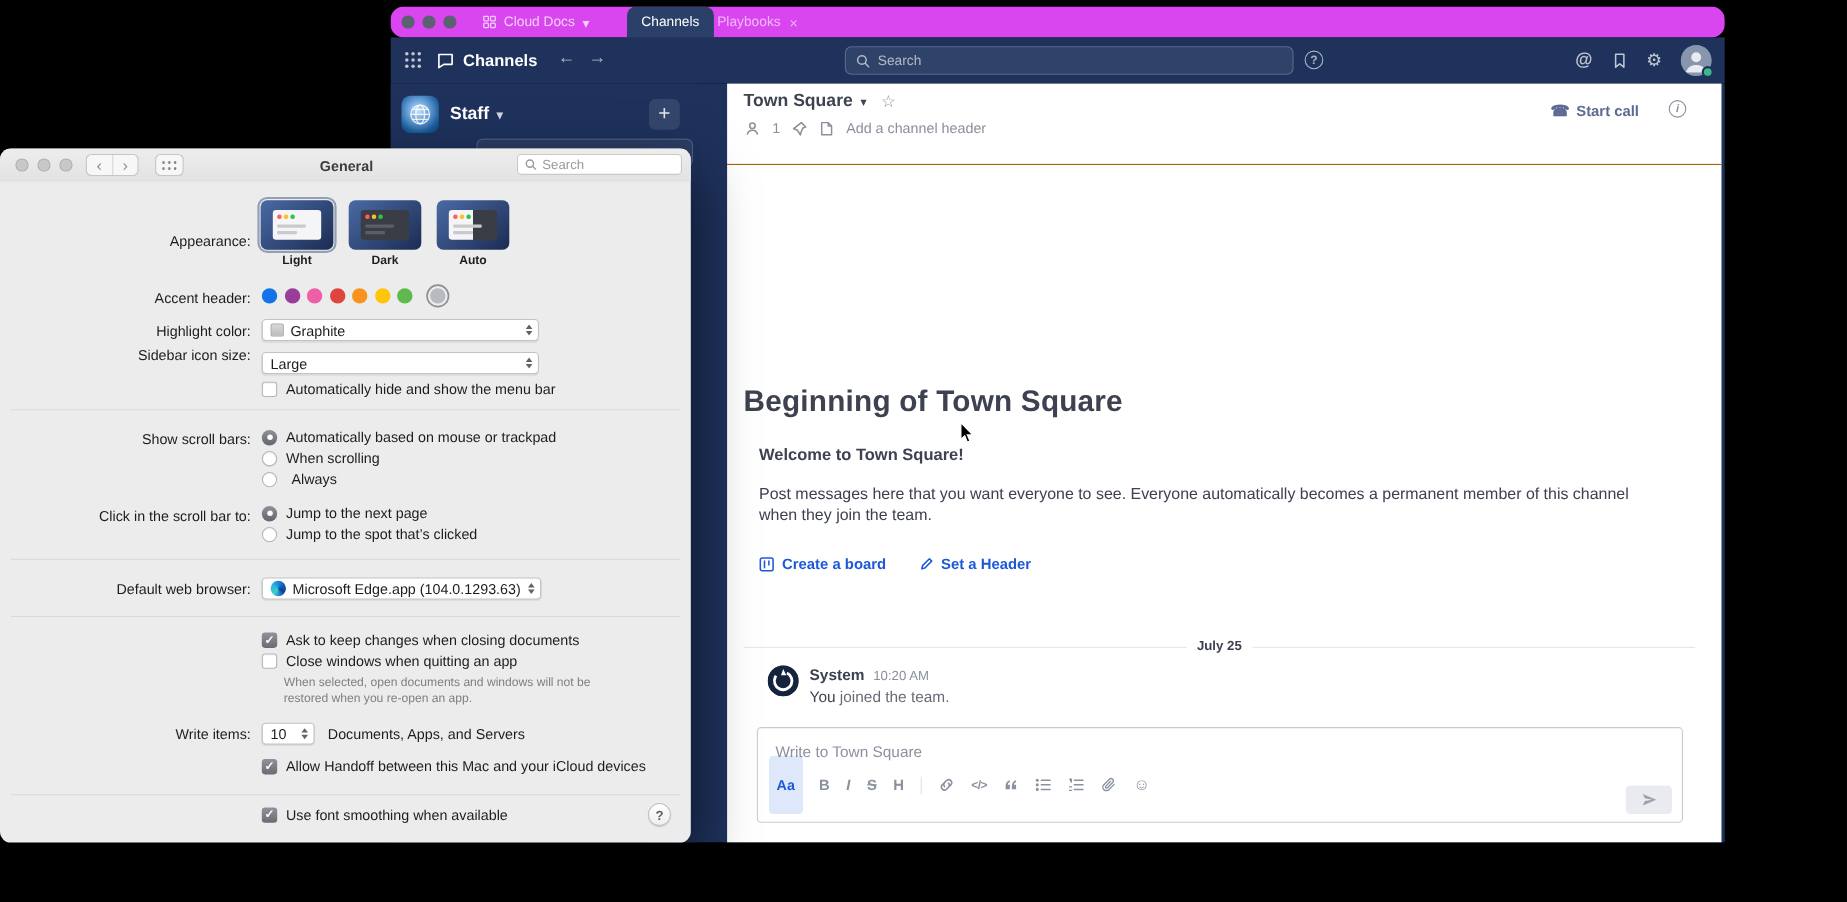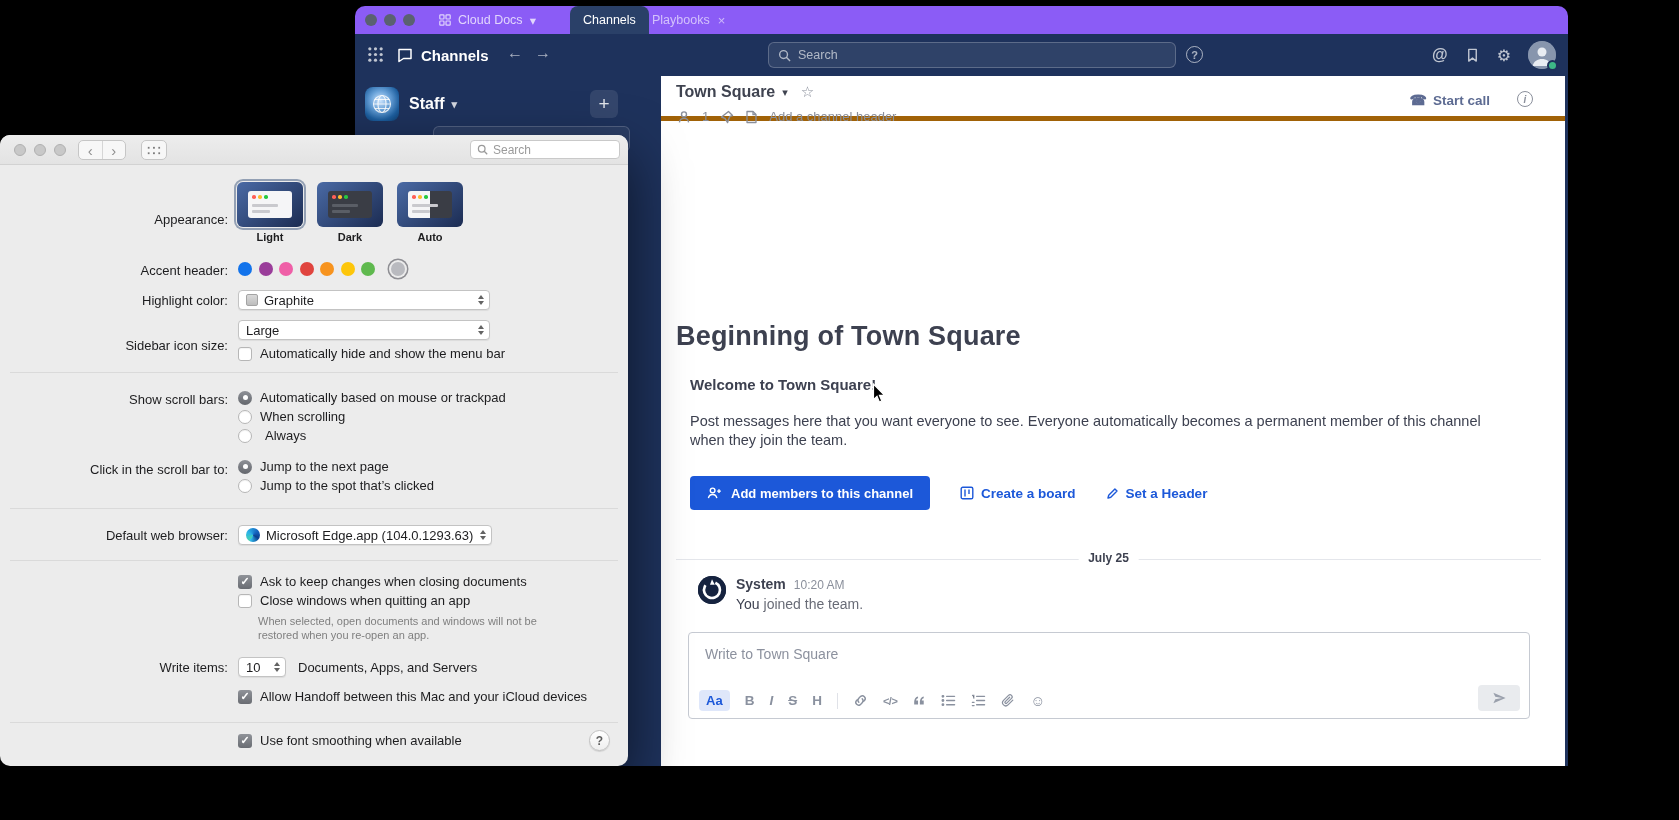--- a/index.html
+++ b/index.html
@@ -2,21 +2,21 @@
 <html><head>
 <meta charset="utf-8">
 <style>
   * { box-sizing:border-box; margin:0; padding:0; }
   html,body { width:1679px; height:820px; }
   body { background:#000; font-family:"Liberation Sans",sans-serif; position:relative; overflow:hidden; }
   svg { display:block; }
 
   
   .mm { position:absolute; left:355px; top:6px; width:1213px; height:760px; border-radius:10px 10px 0 0; overflow:hidden; box-shadow:0 18px 45px rgba(0,0,0,.55); }
-  .mm-tabbar { position:relative; height:28px; background:#8b5cf6; }
+  .mm-tabbar { position:relative; height:28px; background:#d946ef;border-radius:12px; }
   .mm-lights { position:absolute; left:10px; top:8px; display:flex; gap:7px; }
   .mm-light { width:12px; height:12px; border-radius:50%; background:#5a6170; }
   .mm-server { position:absolute; left:84px; top:0; height:28px; display:flex; align-items:center; gap:7px; color:rgba(255,255,255,.74); font-size:12.5px; }
   .mm-tab { position:absolute; top:0; height:28px; display:flex; align-items:center; gap:8px; padding:0 13px; font-size:12.5px; color:rgba(255,255,255,.62); }
   .mm-tab.active { background:#2a4068; border-radius:8px 8px 0 0; color:#fff; }
   .tab-close { font-size:13px; color:rgba(255,255,255,.56); }
 
   .mm-header { position:relative; height:42px; background:#1e325c; color:#fff; }
   .hdr-grid { position:absolute; left:12px; top:12px; color:rgba(255,255,255,.72); }
   .hdr-product { position:absolute; left:42px; top:0; height:42px; display:flex; align-items:center; gap:8px; font-size:15px; font-weight:700; }
@@ -33,21 +33,21 @@
   .mm-body { display:flex; height:690px; background:#1e325c;gap:28px; }
   .mm-sidebar { position:relative; flex:0 0 278px; background:#1e325c; color:#fff; }
   .team-row { position:absolute; left:10px; top:11px; display:flex; align-items:center; gap:10px; }
   .team-avatar { width:34px; height:34px; border-radius:8px; background:radial-gradient(circle at 45% 40%, #cfe6ff 0%, #6aa3da 35%, #1d5e9e 70%, #0e3a6b 100%); display:flex; align-items:center; justify-content:center; }
   .team-name { font-size:16px; font-weight:600; display:flex; align-items:center; gap:7px; }
   .team-chevron { font-size:11px; color:rgba(255,255,255,.8); }
   .sb-plus { position:absolute; right:15px; top:14px; width:28px; height:28px; border-radius:6px; background:rgba(255,255,255,.10); display:flex; align-items:center; justify-content:center; font-size:19px; color:rgba(255,255,255,.85); }
   .sb-findbox { position:absolute; left:78px; top:50px; width:197px; height:26px; border-radius:6px; border:1px solid rgba(255,255,255,.18); background:rgba(255,255,255,.06); }
 
   .mm-main { position:relative; flex:0 0 904px; background:#fff; }
-  .ch-head { position:relative; height:45px; border-bottom:5px solid #a16207; }
+  .ch-head { position:relative; height:74px; border-bottom:1px solid #a16207; }
   .ch-row1 { position:absolute; left:15px; top:7px; display:flex; align-items:center; gap:7px; color:#3f4350; }
   .ch-name { font-size:16px; font-weight:600; }
   .ch-chevron { font-size:11px; }
   .ch-star { font-size:15px; color:#8a8f9b; margin-left:6px; }
   .ch-row2 { position:absolute; left:16px; top:33px; display:flex; align-items:center; gap:11px; color:#8a8f9b; font-size:13px; }
   .start-call { position:absolute; right:75px; top:16px; display:flex; align-items:center; gap:6px; color:#5d6b92; font-size:13.5px; font-weight:600; }
   .start-call .ph { font-size:14px; }
   .ch-info { position:absolute; right:32px; top:15px; width:16px; height:16px; border:1.4px solid #8a8f9b; border-radius:50%; color:#8a8f9b; font-size:10px; font-weight:700; display:flex; align-items:center; justify-content:center; font-style:italic; }
 
   .ch-content { position:relative; height:631px; overflow:hidden; }
@@ -62,21 +62,21 @@
   .msg { position:absolute; left:37px; top:455px; display:flex; gap:10px; }
   .msg-avatar { width:28px; height:28px; border-radius:50%; background:#16233f; display:flex; align-items:center; justify-content:center; }
   .msg-head { display:flex; gap:8px; align-items:baseline; }
   .msg-author { font-size:14px; font-weight:700; color:#3d4150; }
   .msg-time { font-size:12px; color:#8a8f9b; }
   .msg-text { font-size:14px; color:#3d4150; margin-top:4px; }
   .msg-text .rest { color:rgba(61,65,80,.78); }
   .composer { position:absolute; left:27px; top:511px; width:842px; height:87px; border:1px solid #c6cad2; border-radius:4px; background:#fff; }
   .composer-ph { position:absolute; left:16px; top:13px; font-size:14px; color:#8c919e; }
   .composer-bar { position:absolute; left:10px; bottom:7px; display:flex; align-items:center; gap:15px; color:#8a919f; }
-  .aa-chip { background:rgba(28,88,217,.14); color:#1c58d9; font-size:13px; font-weight:600; padding:3px 7px; border-radius:4px; }
+  .aa-chip { background:rgba(28,88,217,.14); color:#1c58d9; font-size:13px; font-weight:600; padding:19px 7px; border-radius:4px; }
   .fmt { font-size:13.5px; font-weight:700; color:#8a919f; }
   .fmt.strike { text-decoration:line-through; }
   .fmt.code { font-size:11px; letter-spacing:-.5px; }
   .bar-sep { width:1px; height:16px; background:#e0e2e8; }
   .send-btn { position:absolute; right:9px; bottom:7px; width:42px; height:26px; background:#e9ebee; border-radius:4px; display:flex; align-items:center; justify-content:center; color:#9aa0ac; }
 
   .mm-appbar { position:relative; flex:1; background:#f4f5f8; border-left:1px solid #e6e8ec; }
   .ab-boards { position:absolute; left:2px; top:13px; width:26px; height:26px; border-radius:50%; border:7px solid #1c58d9; background:#fff; }
   .ab-playbooks { position:absolute; left:3px; top:51px; width:25px; height:25px; border-radius:7px; background:#2f6fe0; display:flex; flex-direction:column; justify-content:center; gap:3px; padding:0 5px; }
   .ab-line { height:2.5px; background:#fff; border-radius:1px; }
@@ -281,30 +281,20 @@
         </div>
         <span class="ch-info">i</span>
       </div>
 
       <div class="ch-content">
         <div class="intro-title">Beginning of Town Square</div>
         <div class="intro-welcome">Welcome to Town Square!</div>
         <div class="intro-body">Post messages here that you want everyone to see. Everyone automatically becomes a permanent member of this channel when they join the team.</div>
 
         <div class="intro-actions">
-          <div class="btn-primary">
-            <span>
-              <svg width="15" height="14" viewBox="0 0 16 14" fill="none" stroke="#fff" stroke-width="1.5">
-                <circle cx="6" cy="4.3" r="2.5"></circle>
-                  <path d="M1.5 12.5c.5-2.6 2.2-3.9 4.5-3.9s4 1.3 4.5 3.9"></path>
-                <path d="M12.8 3v4M10.8 5h4"></path>
-              </svg>
-            </span>
-            <span>Add members to this channel</span>
-          </div>
           <div class="link-btn">
             <span>
               <svg width="14" height="14" viewBox="0 0 14 14" fill="none" stroke="#1c58d9" stroke-width="1.4">
                 <rect x="1.2" y="1.2" width="11.6" height="11.6" rx="1.6"></rect>
                 <path d="M5 3.6v7M9 3.6v4.5"></path>
               </svg>
             </span>
             <span>Create a board</span>
           </div>
           <div class="link-btn">
@@ -412,20 +402,21 @@
       <span class="sp-light"></span>
       <span class="sp-light"></span>
     </div>
     <div class="sp-nav">
       <span class="sp-nav-btn">‹</span>
       <span class="sp-nav-btn">›</span>
     </div>
     <div class="sp-showall">
       <span class="dotgrid"></span>
     </div>
+    <div class="sp-title">General</div>
     <div class="sp-search">
       <span>
         <svg width="11" height="11" viewBox="0 0 14 14" fill="none" stroke="#9a9a9a" stroke-width="1.6">
           <circle cx="6" cy="6" r="4.2"></circle>
             <path d="M9.2 9.2 13 13"></path>
         </svg>
       </span>
       <span>Search</span>
     </div>
   </div>
@@ -483,21 +474,21 @@
   <div class="sp-label" style="top:158px;">Highlight color:</div>
   <div class="popup" style="top:155px;width:252px;">
     <span class="swatch"></span>
     <span>Graphite</span>
     <span class="chev">
         <span class="tri-up"></span>
         <span class="tri-down"></span>
       </span>
   </div>
 
-  <div class="sp-label" style="top:203px;">Sidebar icon size:</div>
+  <div class="sp-label" style="top:180px;">Sidebar icon size:</div>
   <div class="popup" style="top:185px;width:252px;">
     <span>Large</span>
     <span class="chev">
         <span class="tri-up"></span>
         <span class="tri-down"></span>
       </span>
   </div>
 
   <div class="cb-row" style="top:211px;">
     <span class="cb off"></span>

